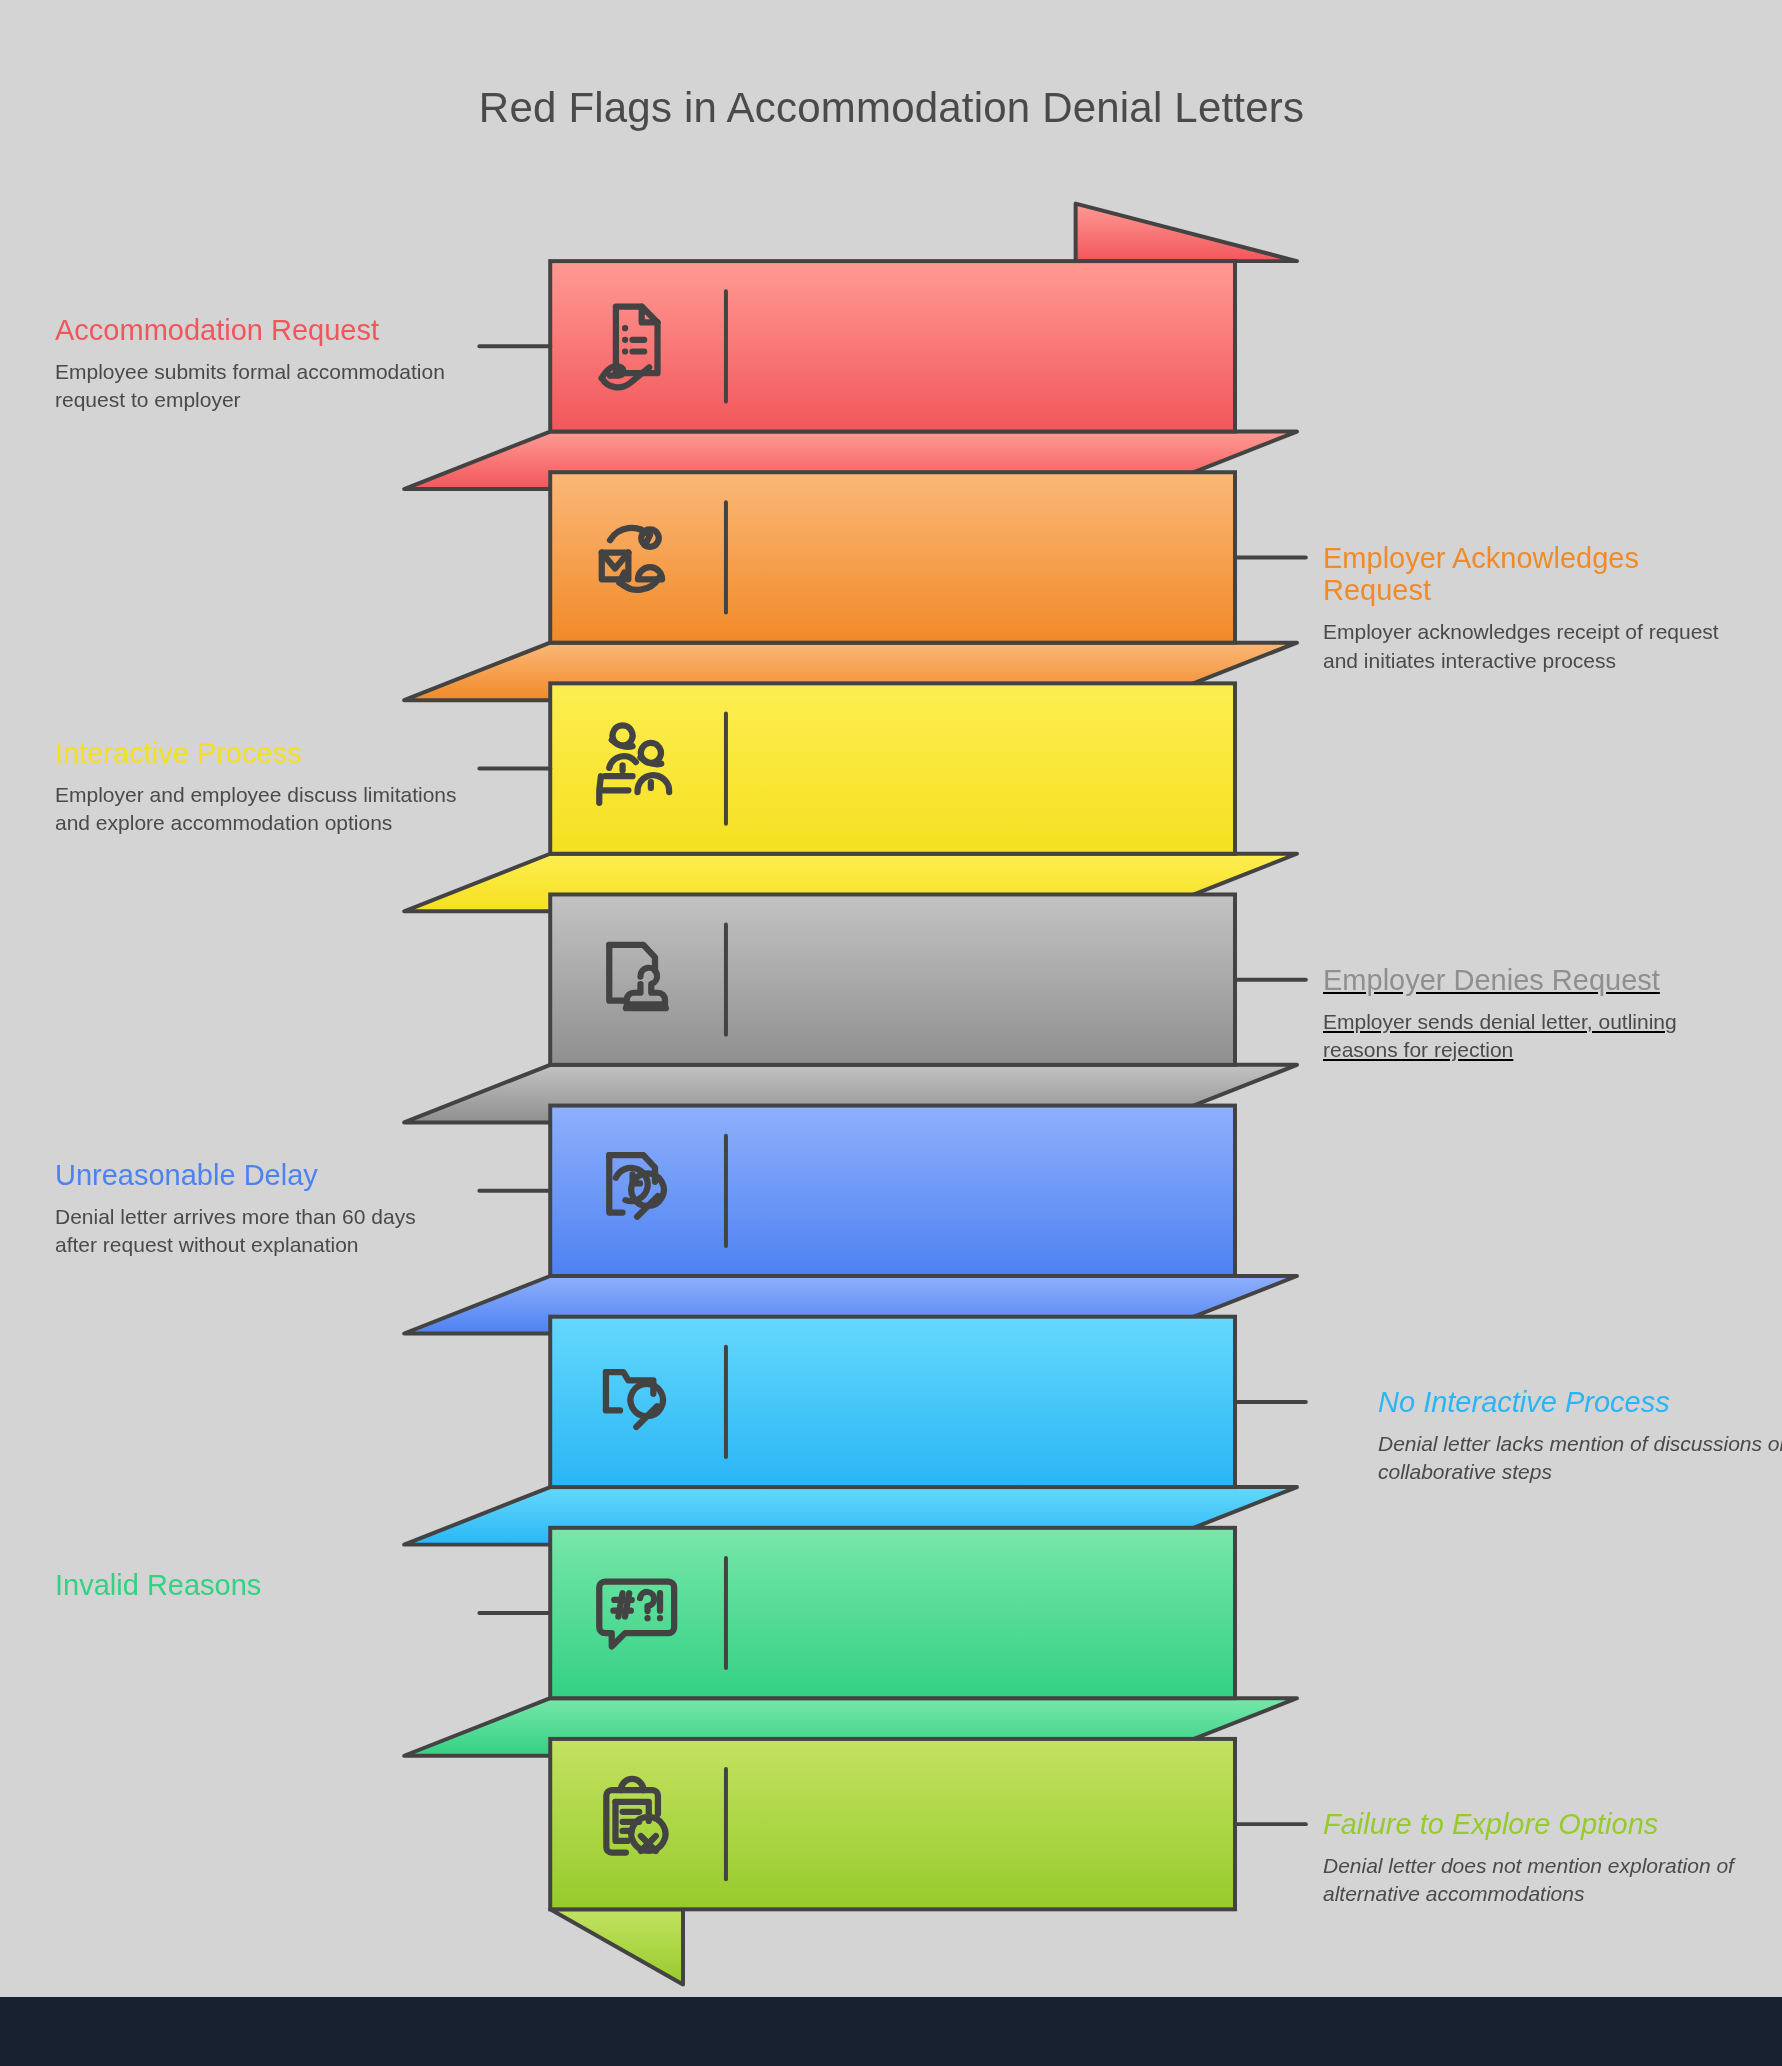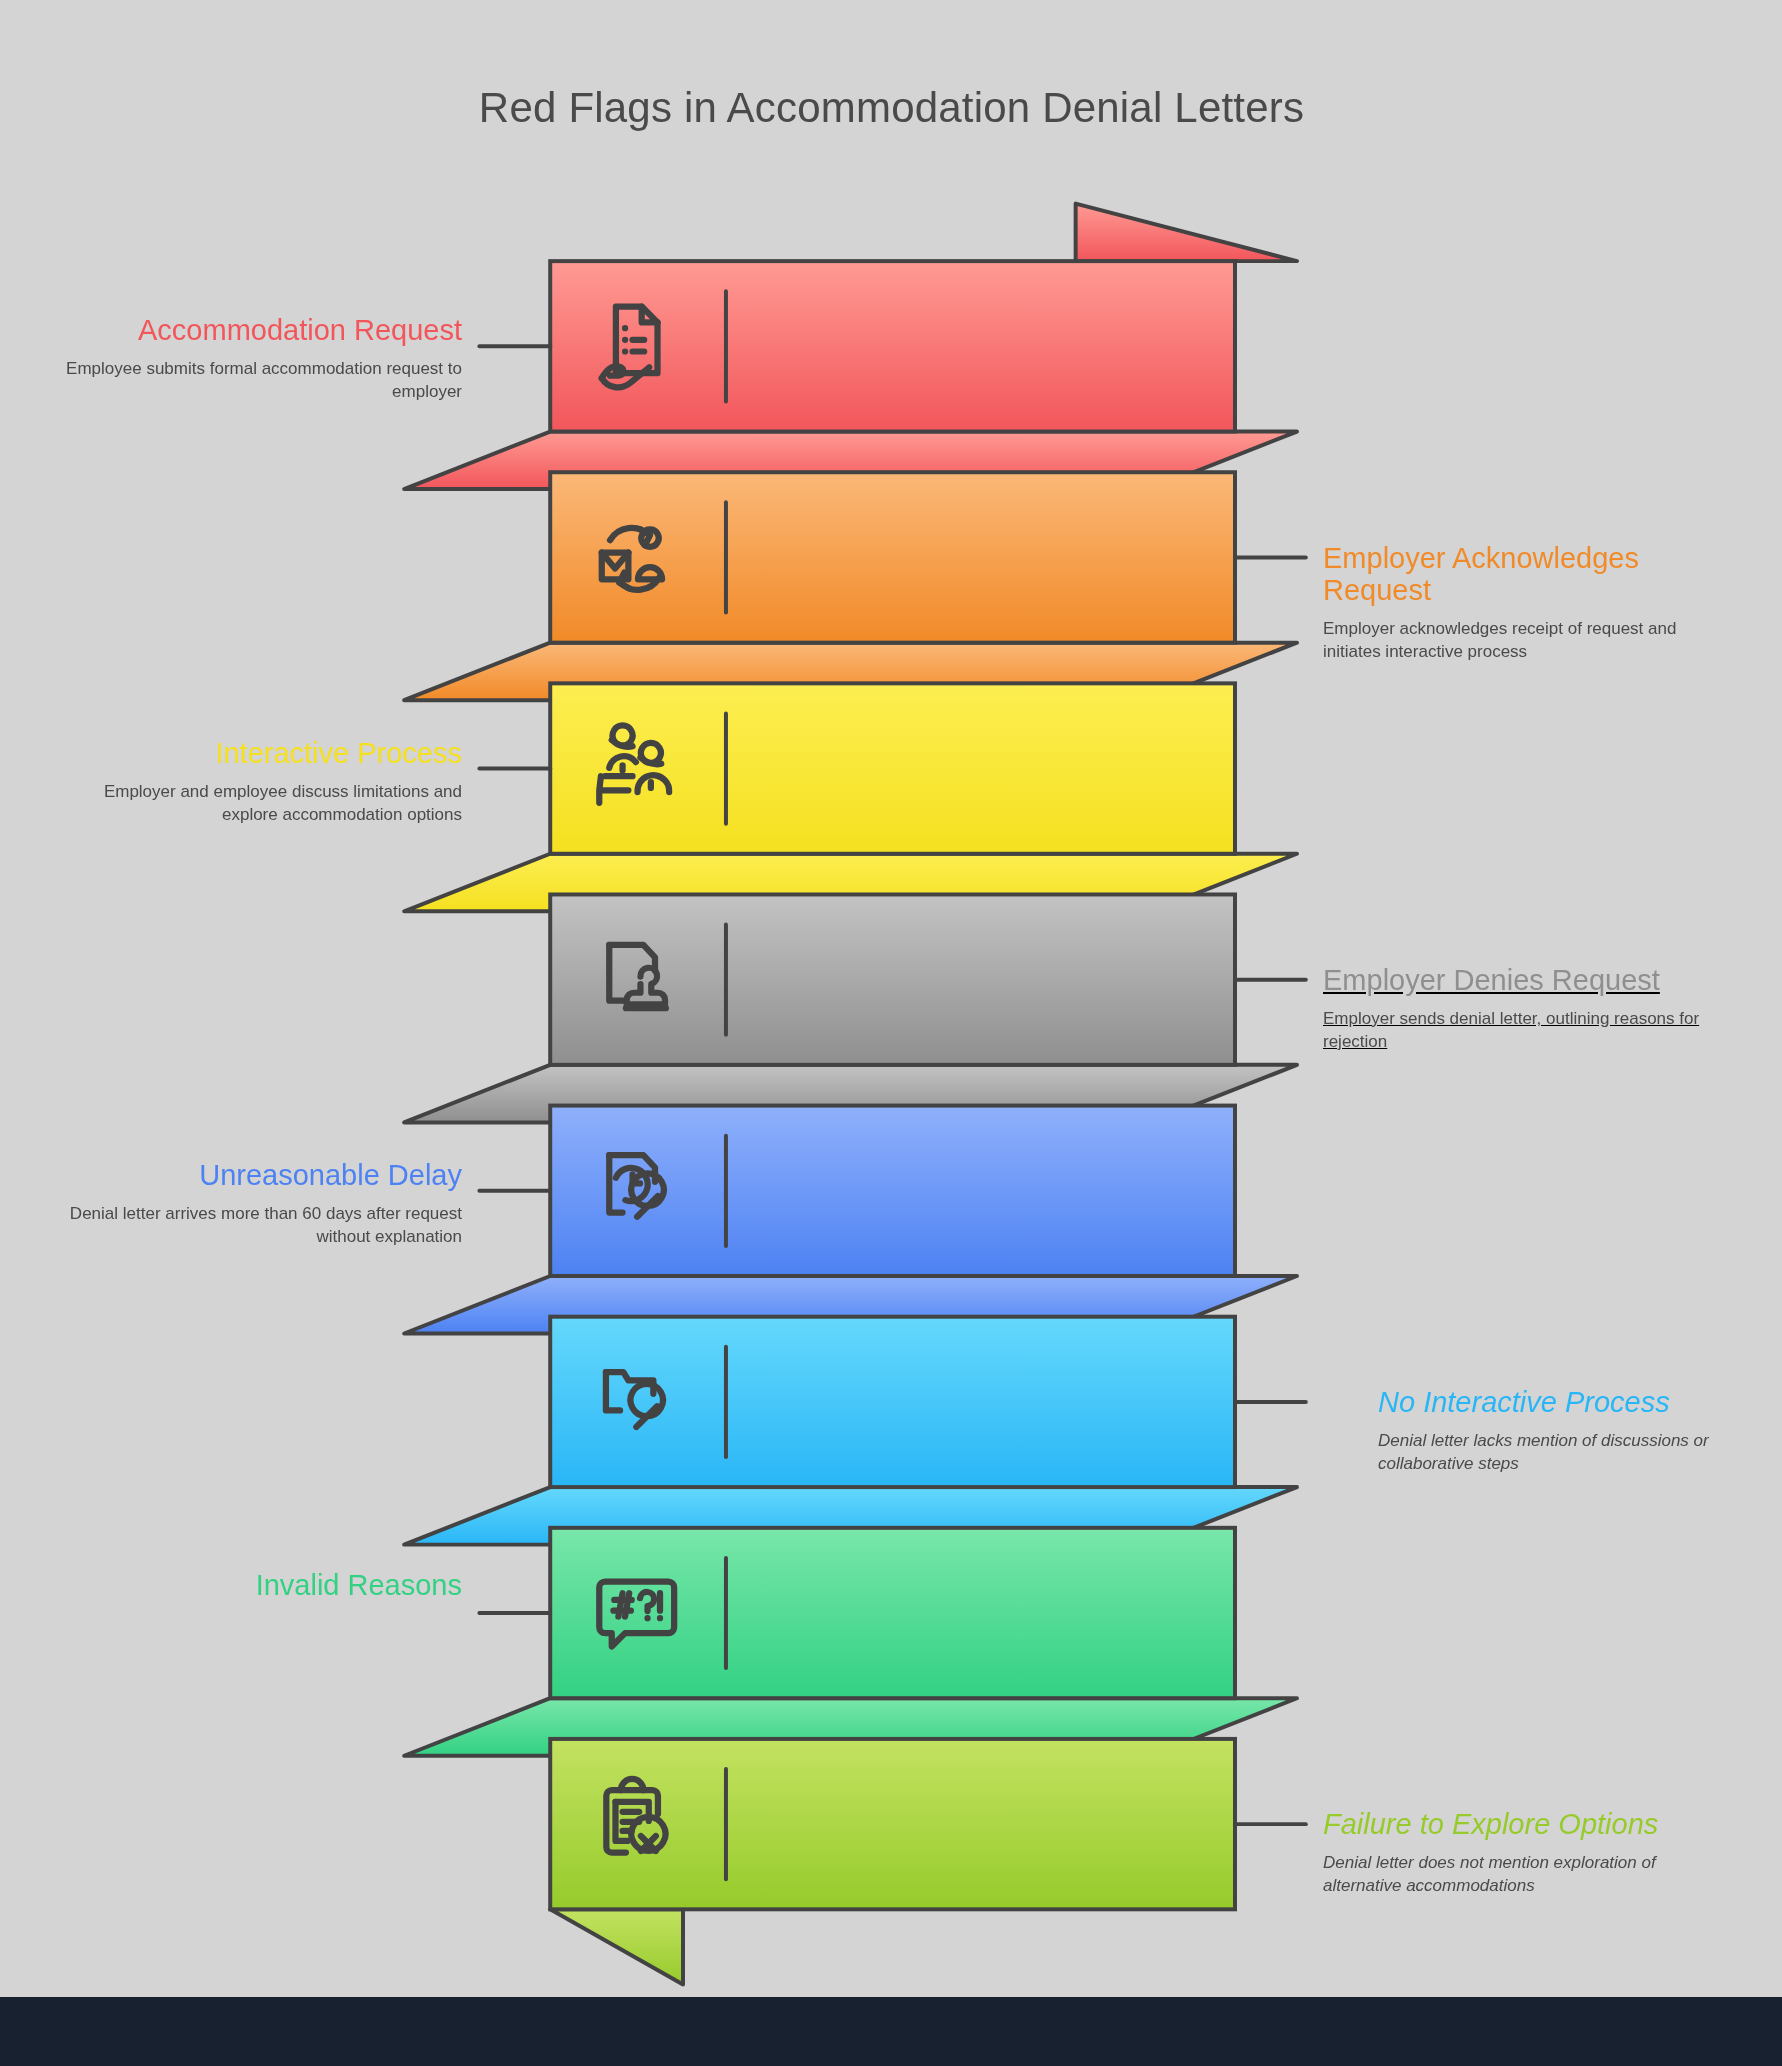--- a/index.html
+++ b/index.html
@@ -24,23 +24,23 @@
 
   
   .side{
     position:absolute;
   }
   .side .hd{
     font-size:29px;font-weight:normal;line-height:1.12;
     margin:0 0 11.5px 0;
   }
   .side .ds{
-    font-size:17px;color:#4a4a4a;line-height:1.34;margin:0;
-  }
-  .side.left{text-align:right;}
+    font-size:21px;color:#4a4a4a;line-height:1.34;margin:0;
+  }
+  .side.left{}
   .side.right{text-align:left;margin-top:16px;}
 
   
   .footer{
     position:absolute;left:0;bottom:0;width:100%;height:69px;
     background:#18212f;
   }
 </style>
 </head>
 <body>

